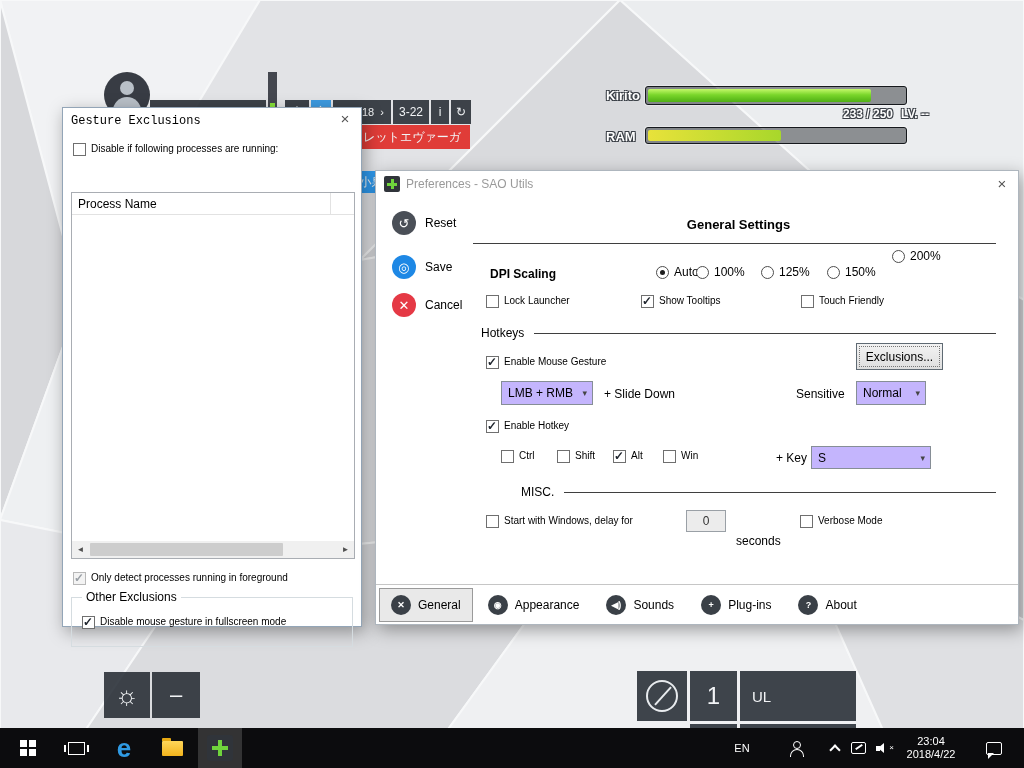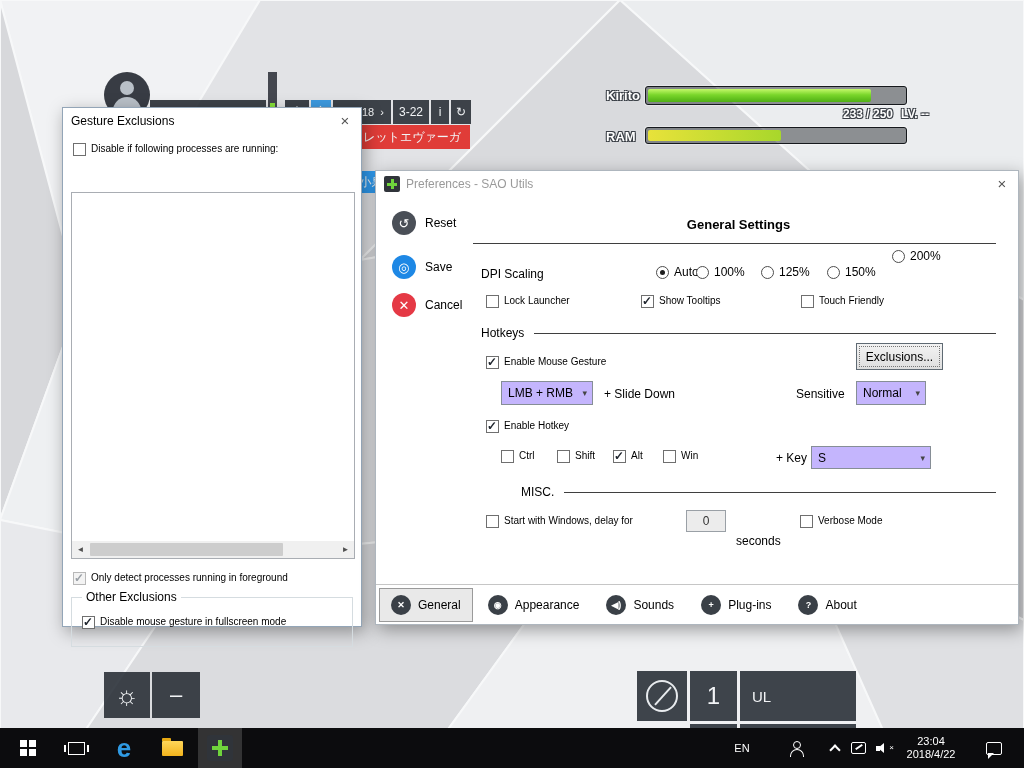--- a/index.html
+++ b/index.html
@@ -41,21 +41,21 @@
 
   .radio { position:absolute; display:inline-flex; align-items:center; gap:5px; font-size:12px; white-space:nowrap; }
   .radio .dot { width:13px; height:13px; border:1px solid #4d4d4d; border-radius:50%; background:#fff; position:relative; flex:none; }
   .radio.selected .dot::after { content:""; position:absolute; left:3px; top:3px; width:5px; height:5px; border-radius:50%; background:#1d1d1d; }
 
   .dd { position:absolute; display:flex; align-items:center; justify-content:space-between; border:1px solid #868e96; background:#c4b5fd; font-size:12px; padding:0 5px 0 6px; height:24px; white-space:nowrap; }
   .dd .arrow { font-size:9px; color:#444; margin-left:6px; }
 
   
   .gesture { left:62px; top:107px; width:300px; height:520px; }
-  .gesture .titlebar { color:#000; }
+  .gesture .titlebar { color:#000;font-family:Liberation Mono, monospace; }
   .g-body { position:absolute; left:0; right:0; top:26px; bottom:0; }
   .proc-list { position:absolute; left:8px; top:58px; width:284px; height:367px; border:1px solid #a9adb3; background:#fff; }
   .proc-header { position:absolute; left:0; right:0; top:0; height:22px; border-bottom:1px solid #e2e2e2; font-size:12px; display:flex; align-items:center; padding-left:6px; color:#000; }
   .proc-header::after { content:""; position:absolute; left:258px; top:0; bottom:0; border-left:1px solid #e2e2e2; }
   .hscroll { position:absolute; left:0; right:0; bottom:0; height:17px; background:#f0f0f0; display:flex; align-items:center; }
   .sarrow { width:17px; height:17px; font-size:8px; color:#505050; display:flex; align-items:center; justify-content:center; }
   .sarrow.right { margin-left:auto; }
   .sthumb { width:193px; height:13px; background:#cdcdcd; margin-left:1px; border-radius:1px; }
   .groupbox { position:absolute; left:8px; right:8px; top:463px; height:50px; border:1px solid #d5dce0; }
   .group-label { position:absolute; left:10px; top:-8px; background:#fff; padding:0 4px; font-size:12px; color:#000; }
@@ -214,20 +214,23 @@
     <div class="titlebar">
       <span>Gesture Exclusions</span>
       <span class="close-btn">×</span>
     </div>
     <div class="g-body">
       <label class="cb" style="left:10px;top:8px;">
         <span class="box"></span>
         <span>Disable if following processes are running:</span>
       </label>
       <div class="proc-list">
+        <div class="proc-header">
+          <span>Process Name</span>
+        </div>
         <div class="hscroll">
           <span class="sarrow left">◄</span>
           <span class="sthumb"></span>
           <span class="sarrow right">►</span>
         </div>
       </div>
       <label class="cb checked disabled" style="left:10px;top:437px;">
         <span class="box"></span>
         <span>Only detect processes running in foreground</span>
       </label>
@@ -258,21 +261,21 @@
         <span>Save</span>
       </div>
       <div class="circle-btn" style="top:96px;">
         <span class="ic cancel">✕</span>
         <span>Cancel</span>
       </div>
 
       <div class="sec-title">General Settings</div>
       <div class="title-rule"></div>
 
-      <span class="plabel" style="left:105px;top:70px;">DPI Scaling</span>
+      <span class="plabel" style="left:114px;top:70px;font-weight:bold;">DPI Scaling</span>
       <label class="radio selected" style="left:280px;top:68px;">
           <span class="dot"></span>
           <span>Auto</span>
         </label>
       <label class="radio" style="left:320px;top:68px;">
           <span class="dot"></span>
           <span>100%</span>
         </label>
       <label class="radio" style="left:385px;top:68px;">
           <span class="dot"></span>

